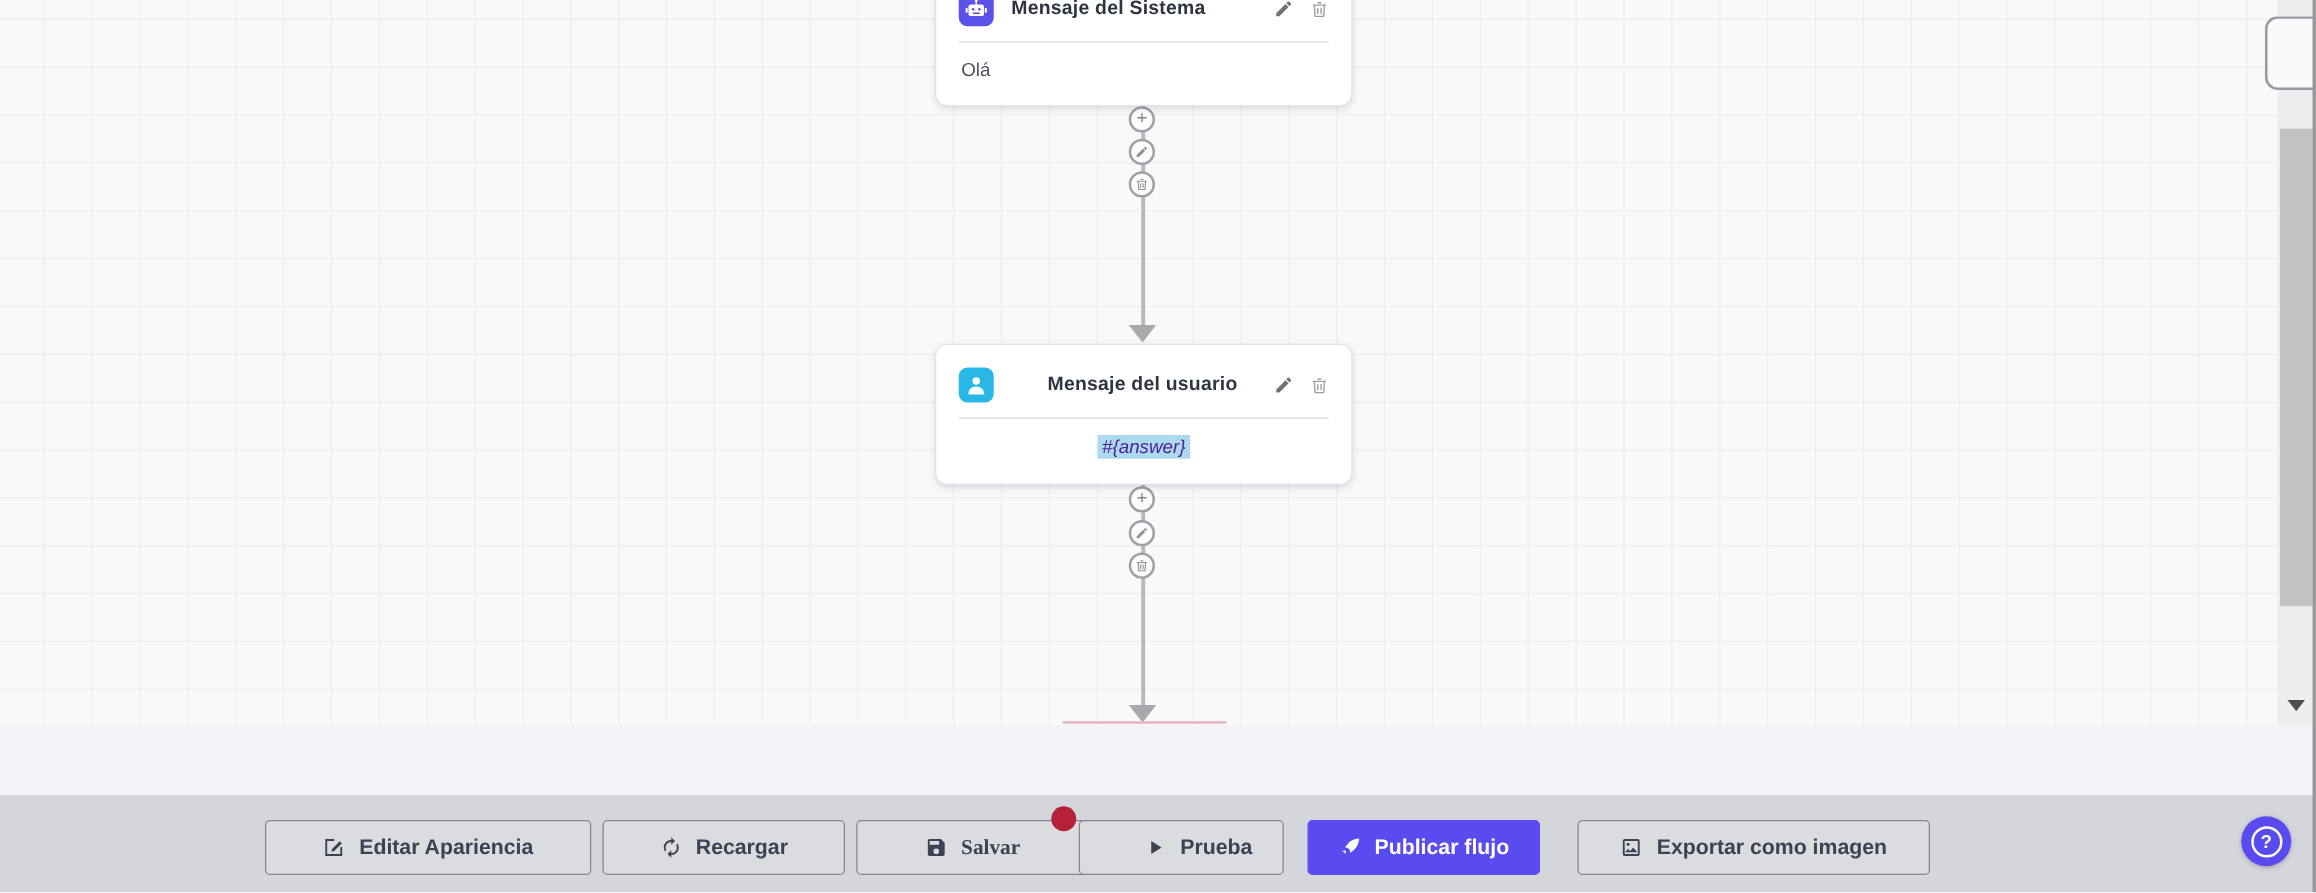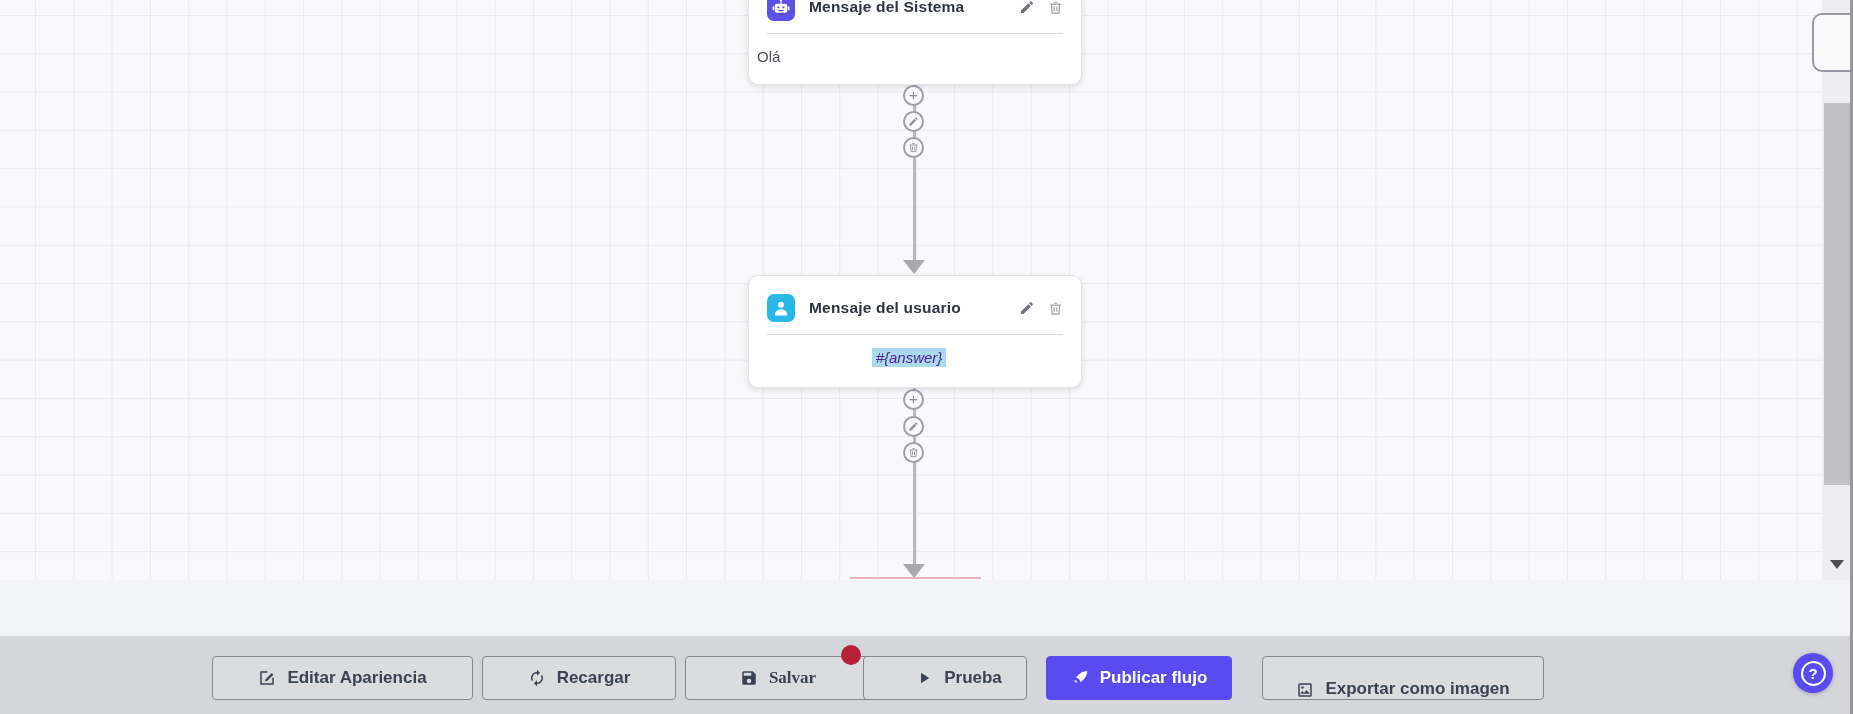--- a/index.html
+++ b/index.html
@@ -20,32 +20,32 @@
   }
 
   
   .node {
     position:absolute; left:748px; width:334px; background:#ffffff;
     border:1px solid #e3e3e6; border-radius:10px;
     box-shadow:0 2px 6px rgba(40,40,60,.14);
     z-index:5;
   }
   .node-header { display:flex; align-items:center; padding:16px 18px 12px 18px; }
-  .node2 .node-header { padding-top:18px; }
+  .node2 .node-header { padding-top:18px;text-align:center; }
   .node-icon {
     width:28px; height:28px; border-radius:7px; flex:0 0 28px;
     display:flex; align-items:center; justify-content:center;
   }
   .node-icon svg { width:20px; height:20px; }
   .node-title { flex:1; margin-left:14px; font-size:15.5px; font-weight:bold; color:#2e3442; letter-spacing:.2px; }
   .node-actions { display:flex; align-items:center; gap:13px; }
   .act-pencil { width:16px; height:16px; color:#6f727b; cursor:pointer; }
   .act-trash  { width:15px; height:15px; color:#9b9ea6; cursor:pointer; }
   .node-sep { border-top:1px solid #d9d9dc; margin:0 18px; }
-  .node-body { padding:12px 20px 16px 8px; font-size:15px; color:#4c515c; line-height:22px; }
+  .node-body { padding:12px 20px 16px 20px; font-size:15px; color:#4c515c; line-height:22px; }
   .node2 .node-body { text-align:center; padding-bottom:18px; }
   .var-chip { background:#abd9ed; font-style:italic; color:#4c1d95; padding:1px 4px; }
 
   
   .conn-line { position:absolute; width:3px; background:#b8b8bb; left:913px; z-index:1; }
   .conn-arrow {
     position:absolute; left:903px; width:0; height:0; z-index:1;
     border-left:11px solid transparent; border-right:11px solid transparent;
     border-top:14px solid #a9a9ad;
   }
@@ -236,21 +236,21 @@
     </button>
 
     <button class="tb-btn tb-primary" style="left:1046px; width:186px;">
       <svg viewBox="0 0 24 24" fill="currentColor">
         <path d="M21.5 2.5c-5.2.4-9.3 2.3-12.2 5.9l-2.6 3.4 3 .7 2 2 .7 3 3.4-2.6c3.6-2.9 5.5-7 5.9-12.2l-.2-.2z"></path>
         <path d="M6.3 14.9l-2.8 1 2.4.9.9 2.4 1-2.8-1.5-1.5z"></path>
       </svg>
       <span>Publicar flujo</span>
     </button>
 
-    <button class="tb-btn" style="left:1262px; width:282px;align-items:flex-end;">
+    <button class="tb-btn" style="left:1262px; width:282px;">
       <svg viewBox="0 0 24 24" fill="currentColor">
         <path d="M19 3H5a2 2 0 0 0-2 2v14a2 2 0 0 0 2 2h14a2 2 0 0 0 2-2V5a2 2 0 0 0-2-2zm0 16H5V5h14v14zM8.5 13.2l2.3 2.8 3.2-4.1L18.5 17h-13l3-3.8z"></path>
         <circle cx="8.6" cy="8.6" r="1.6"></circle>
       </svg>
       <span>Exportar como imagen</span>
     </button>
 
     <div class="help-btn">
       <div class="help-ring">?</div>
     </div>

